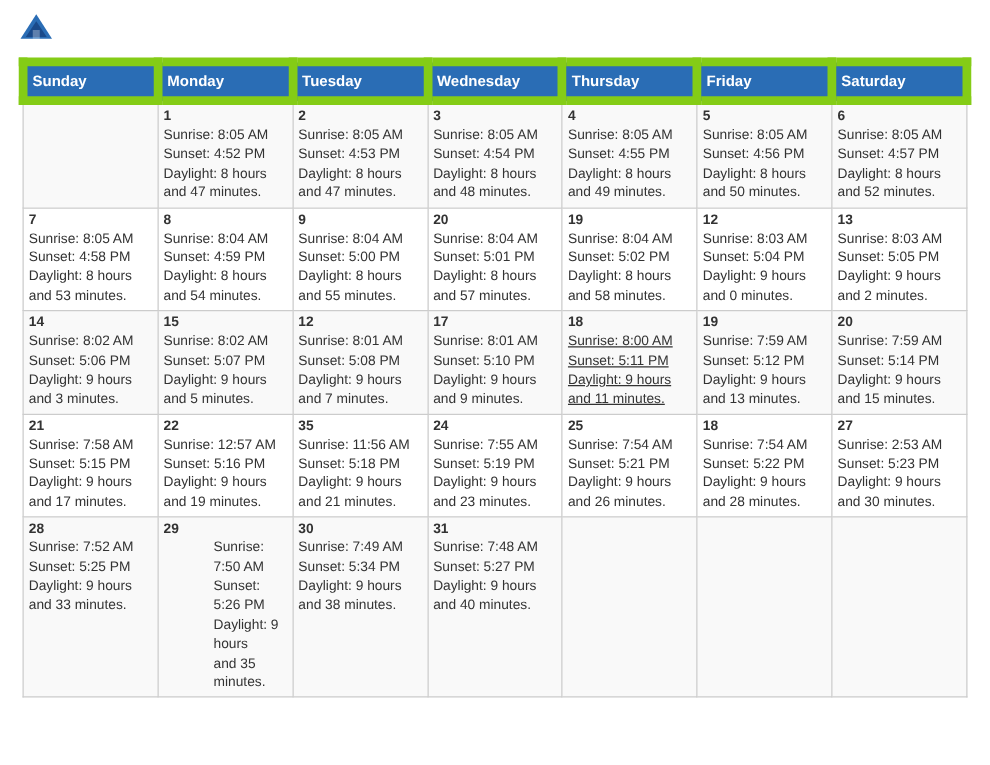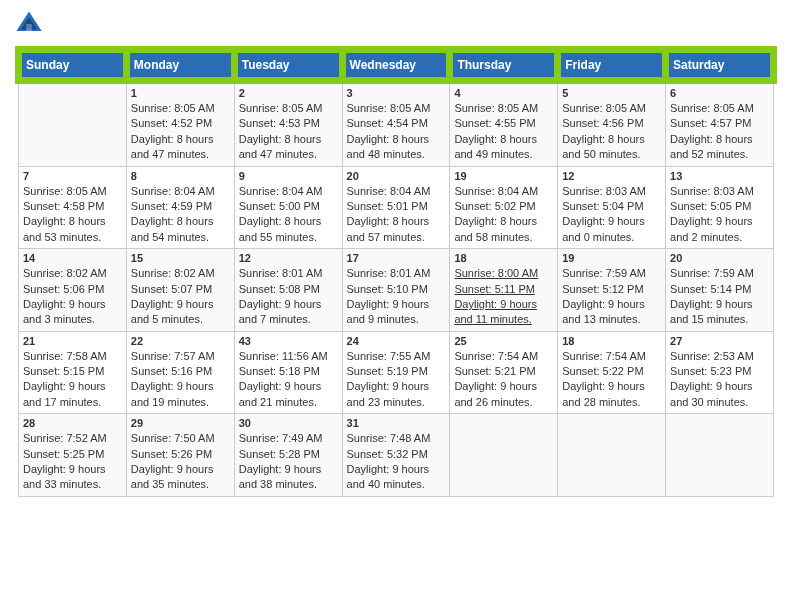--- a/index.html
+++ b/index.html
@@ -266,27 +266,27 @@
         <tr>
           <td>
             <span class="day-num">21</span>
             <div class="day-info" style="white-space: pre-line;">Sunrise: 7:58 AM
 Sunset: 5:15 PM
 Daylight: 9 hours
 and 17 minutes.</div>
           </td>
           <td>
             <span class="day-num">22</span>
-            <div class="day-info" style="white-space: pre-line;">Sunrise: 7:57 AM
+            <div class="day-info" style="white-space: pre-line;">Sunrise: 12:57 AM
 Sunset: 5:16 PM
 Daylight: 9 hours
 and 19 minutes.</div>
           </td>
           <td>
-            <span class="day-num">43</span>
+            <span class="day-num">35</span>
             <div class="day-info" style="white-space: pre-line;">Sunrise: 11:56 AM
 Sunset: 5:18 PM
 Daylight: 9 hours
 and 21 minutes.</div>
           </td>
           <td>
             <span class="day-num">24</span>
             <div class="day-info" style="white-space: pre-line;">Sunrise: 7:55 AM
 Sunset: 5:19 PM
 Daylight: 9 hours
@@ -317,36 +317,36 @@
         <tr>
           <td>
             <span class="day-num">28</span>
             <div class="day-info" style="white-space: pre-line;">Sunrise: 7:52 AM
 Sunset: 5:25 PM
 Daylight: 9 hours
 and 33 minutes.</div>
           </td>
           <td>
             <span class="day-num">29</span>
-            <div class="day-info" style="white-space: pre-line;">Sunrise: 7:50 AM
+            <div class="day-info" style="white-space: pre-line; margin-left: 40px;">Sunrise: 7:50 AM
 Sunset: 5:26 PM
 Daylight: 9 hours
 and 35 minutes.</div>
           </td>
           <td>
             <span class="day-num">30</span>
             <div class="day-info" style="white-space: pre-line;">Sunrise: 7:49 AM
-Sunset: 5:28 PM
+Sunset: 5:34 PM
 Daylight: 9 hours
 and 38 minutes.</div>
           </td>
           <td>
             <span class="day-num">31</span>
             <div class="day-info" style="white-space: pre-line;">Sunrise: 7:48 AM
-Sunset: 5:32 PM
+Sunset: 5:27 PM
 Daylight: 9 hours
 and 40 minutes.</div>
           </td>
           <td></td>
           <td></td>
           <td></td>
         </tr>
       </tbody>
   </table>
 </div>

